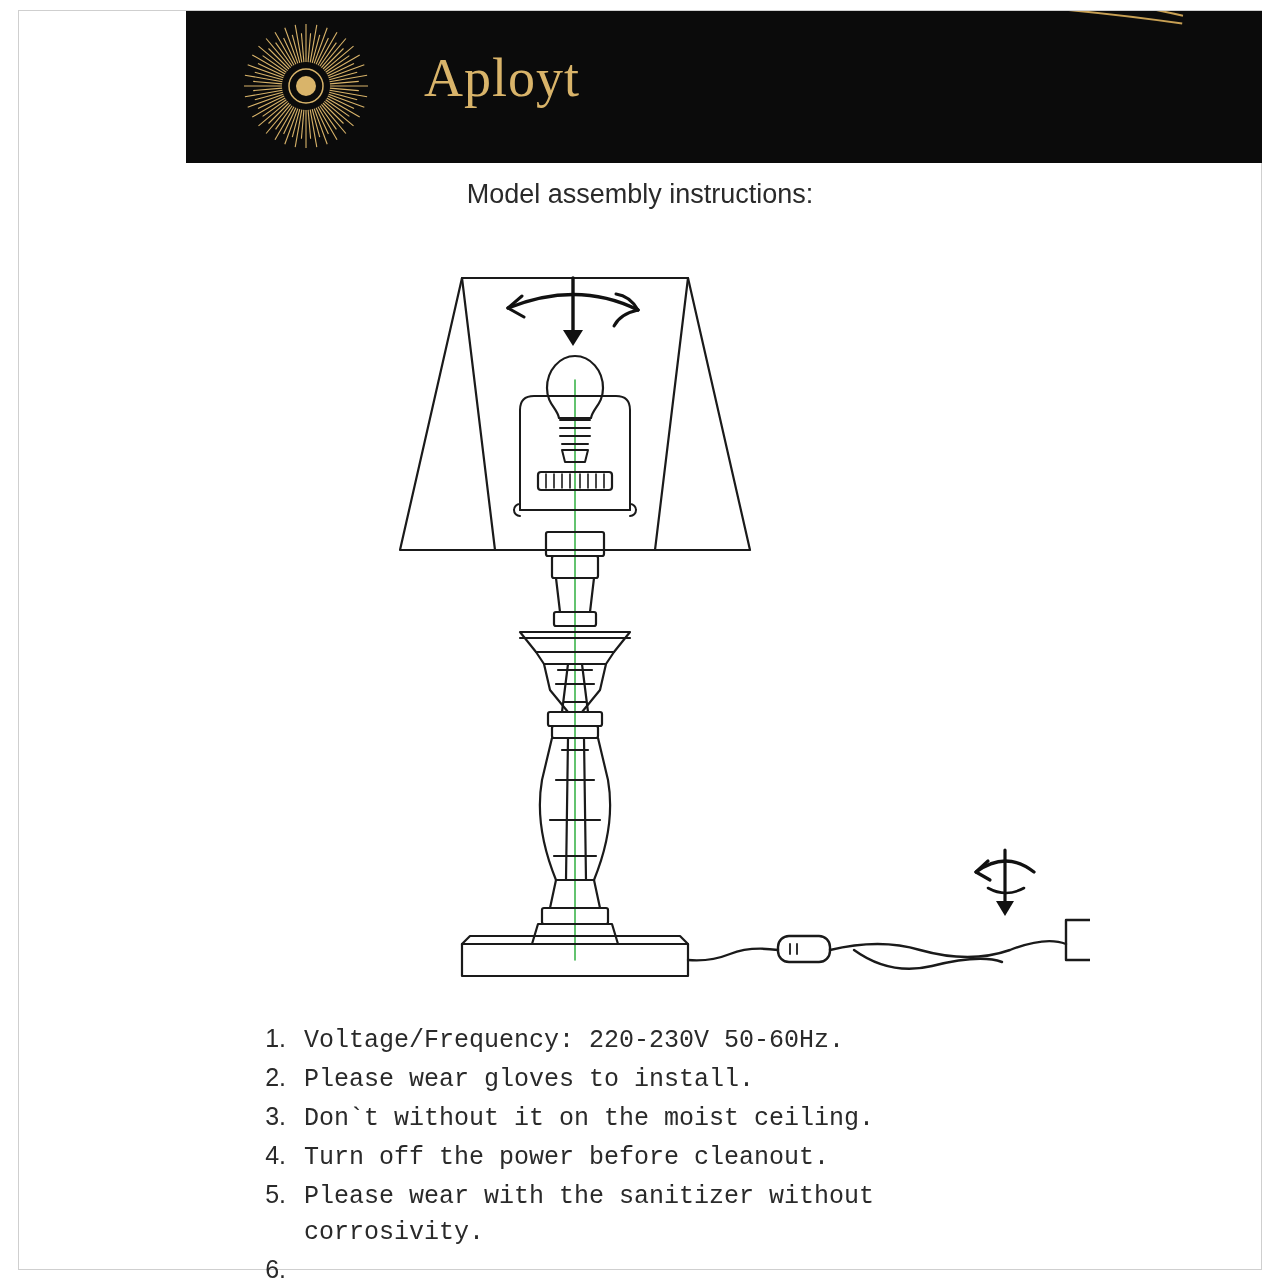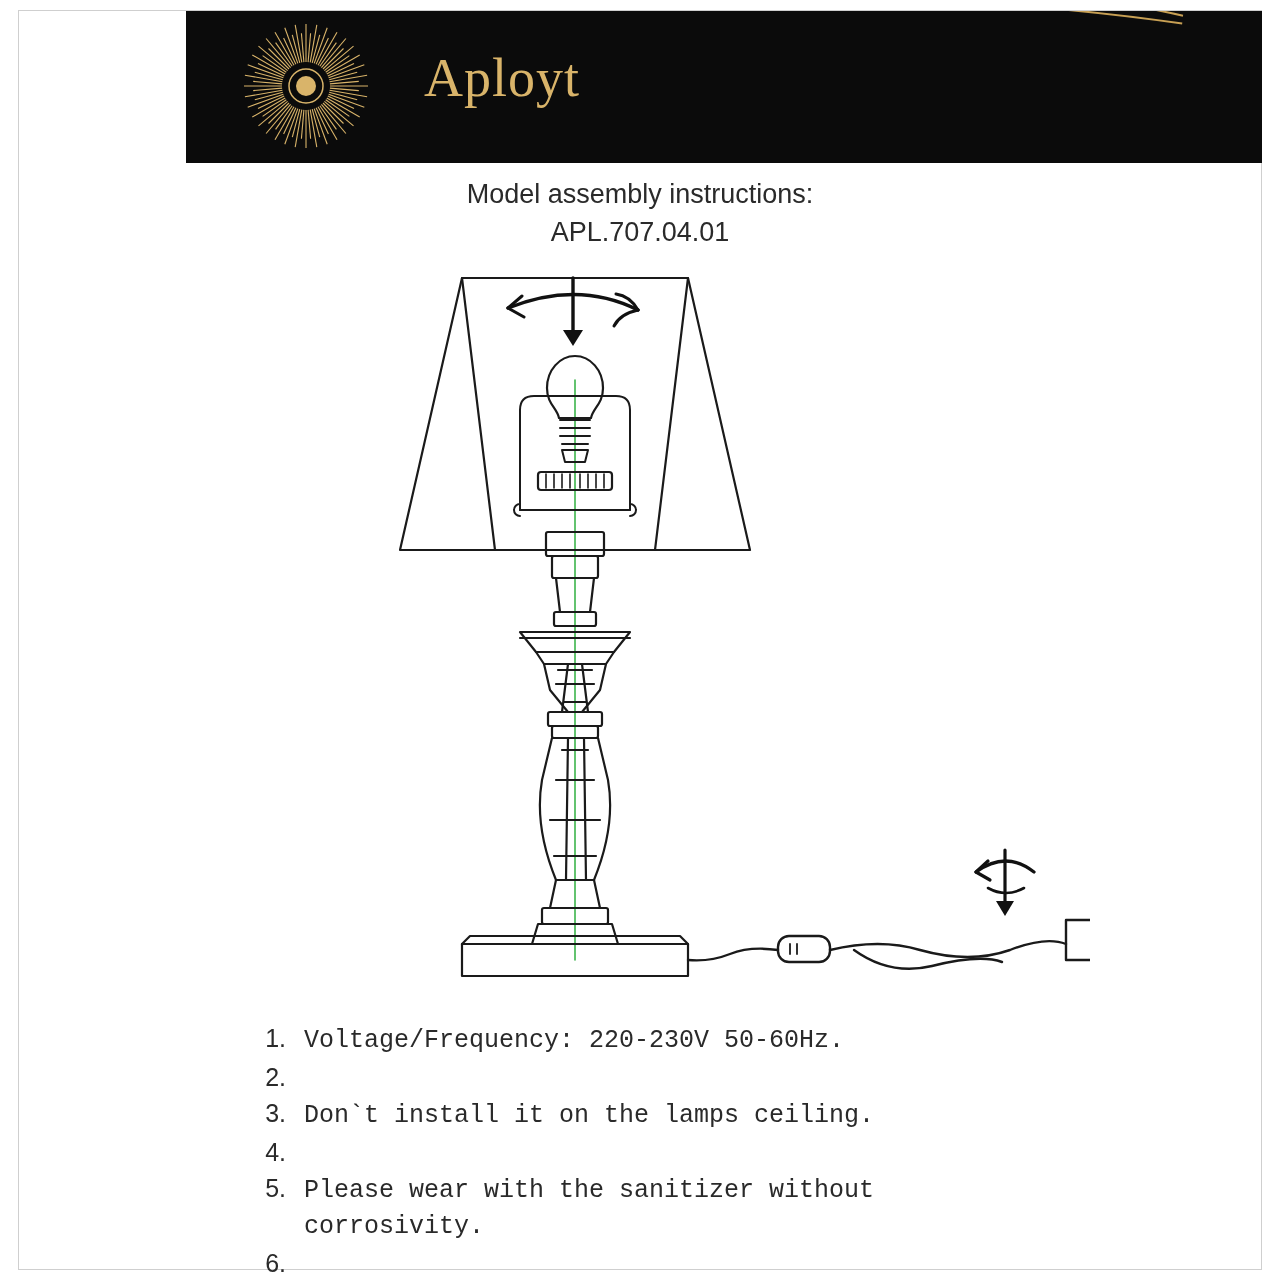--- a/index.html
+++ b/index.html
@@ -202,21 +202,20 @@
           <path d="M511.6 80.3 Q522.1 -153.2 480.6 -358.6"></path>
           <path d="M519.4 80.0 Q544.3 -154.0 517.2 -360.0"></path>
           <path d="M527.2 80.2 Q566.5 -153.4 553.8 -359.0"></path>
           <path d="M535.0 80.9 Q588.6 -151.3 590.2 -355.6"></path>
         </g>
     </svg>
   </div>
 
   <div id="title-block">
     <div>Model assembly instructions:</div>
-    <div>APL.707.04.01</div>
   </div>
 
   <svg id="illustration" viewBox="0 0 900 760">
     <g fill="none" stroke="#1a1a1a" stroke-width="2.2" stroke-linejoin="round" stroke-linecap="round">
 
       <line x1="385" y1="120" x2="385" y2="700" stroke="#3cb44b" stroke-width="1.6"></line>
 
       <path d="M272 18 L498 18 L560 290 L210 290 Z"></path>
       <path d="M272 18 L305 290"></path>
       <path d="M498 18 L465 290"></path>
@@ -304,27 +303,29 @@
     </g>
   </svg>
 
   <div id="notes">
     <div class="note-row">
       <span class="note-num">1.</span>
       <span class="note-text">Voltage/Frequency: 220-230V 50-60Hz.</span>
     </div>
     <div class="note-row">
       <span class="note-num">2.</span>
+      <span class="note-text">Please wear gloves to install.</span>
     </div>
     <div class="note-row">
       <span class="note-num">3.</span>
-      <span class="note-text">Don`t install it on the lamps ceiling.</span>
+      <span class="note-text">Don`t without it on the moist ceiling.</span>
     </div>
     <div class="note-row">
       <span class="note-num">4.</span>
+      <span class="note-text">Turn off the power before cleanout.</span>
     </div>
     <div class="note-row">
       <span class="note-num">5.</span>
       <span class="note-text">Please wear with the sanitizer without corrosivity.</span>
     </div>
     <div class="note-row">
       <span class="note-num">6.</span>
     </div>
   </div>
 

